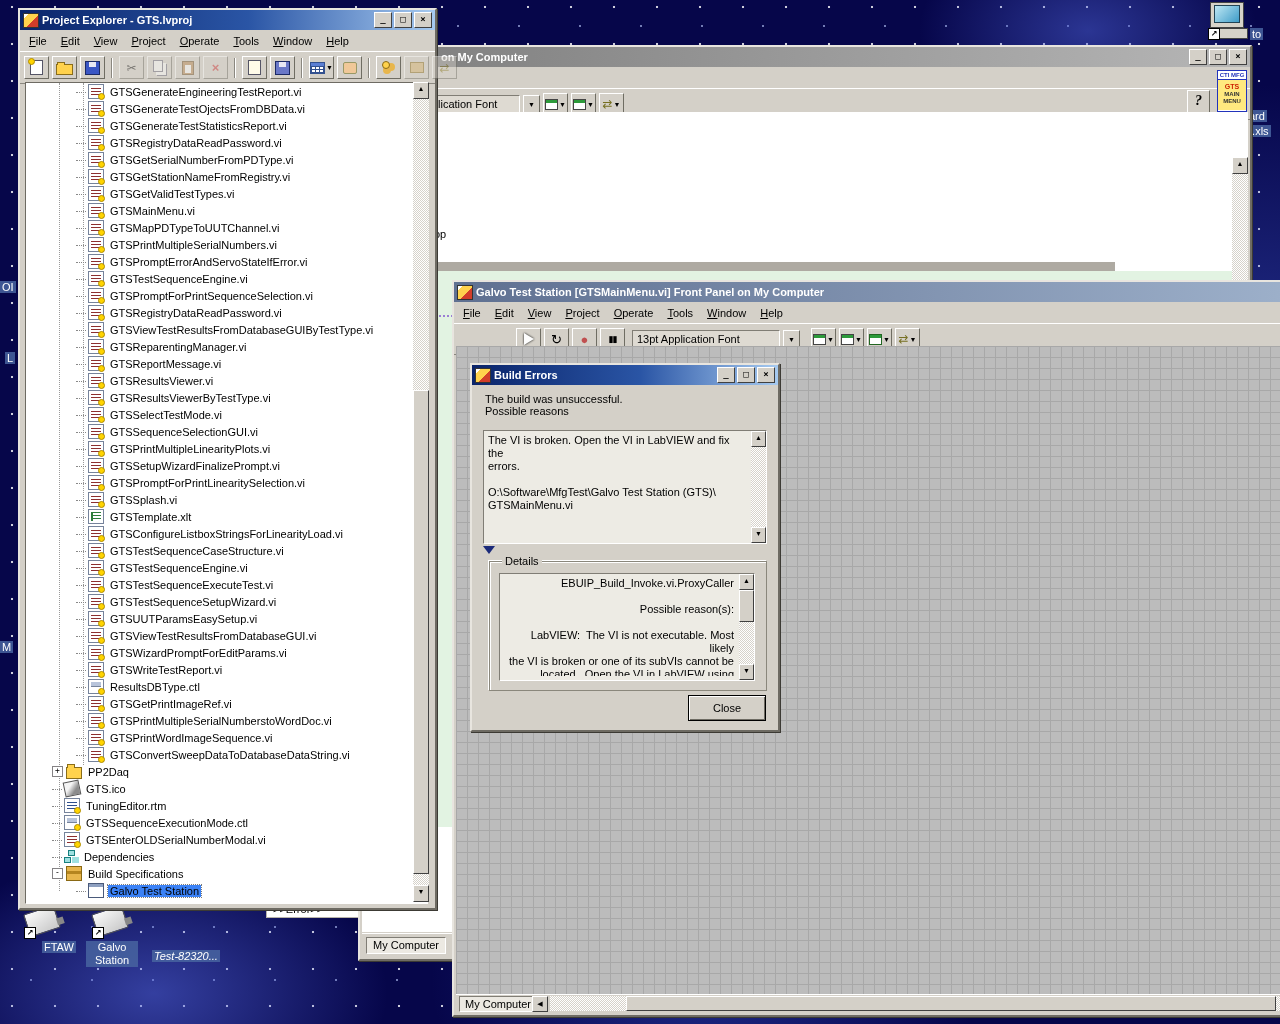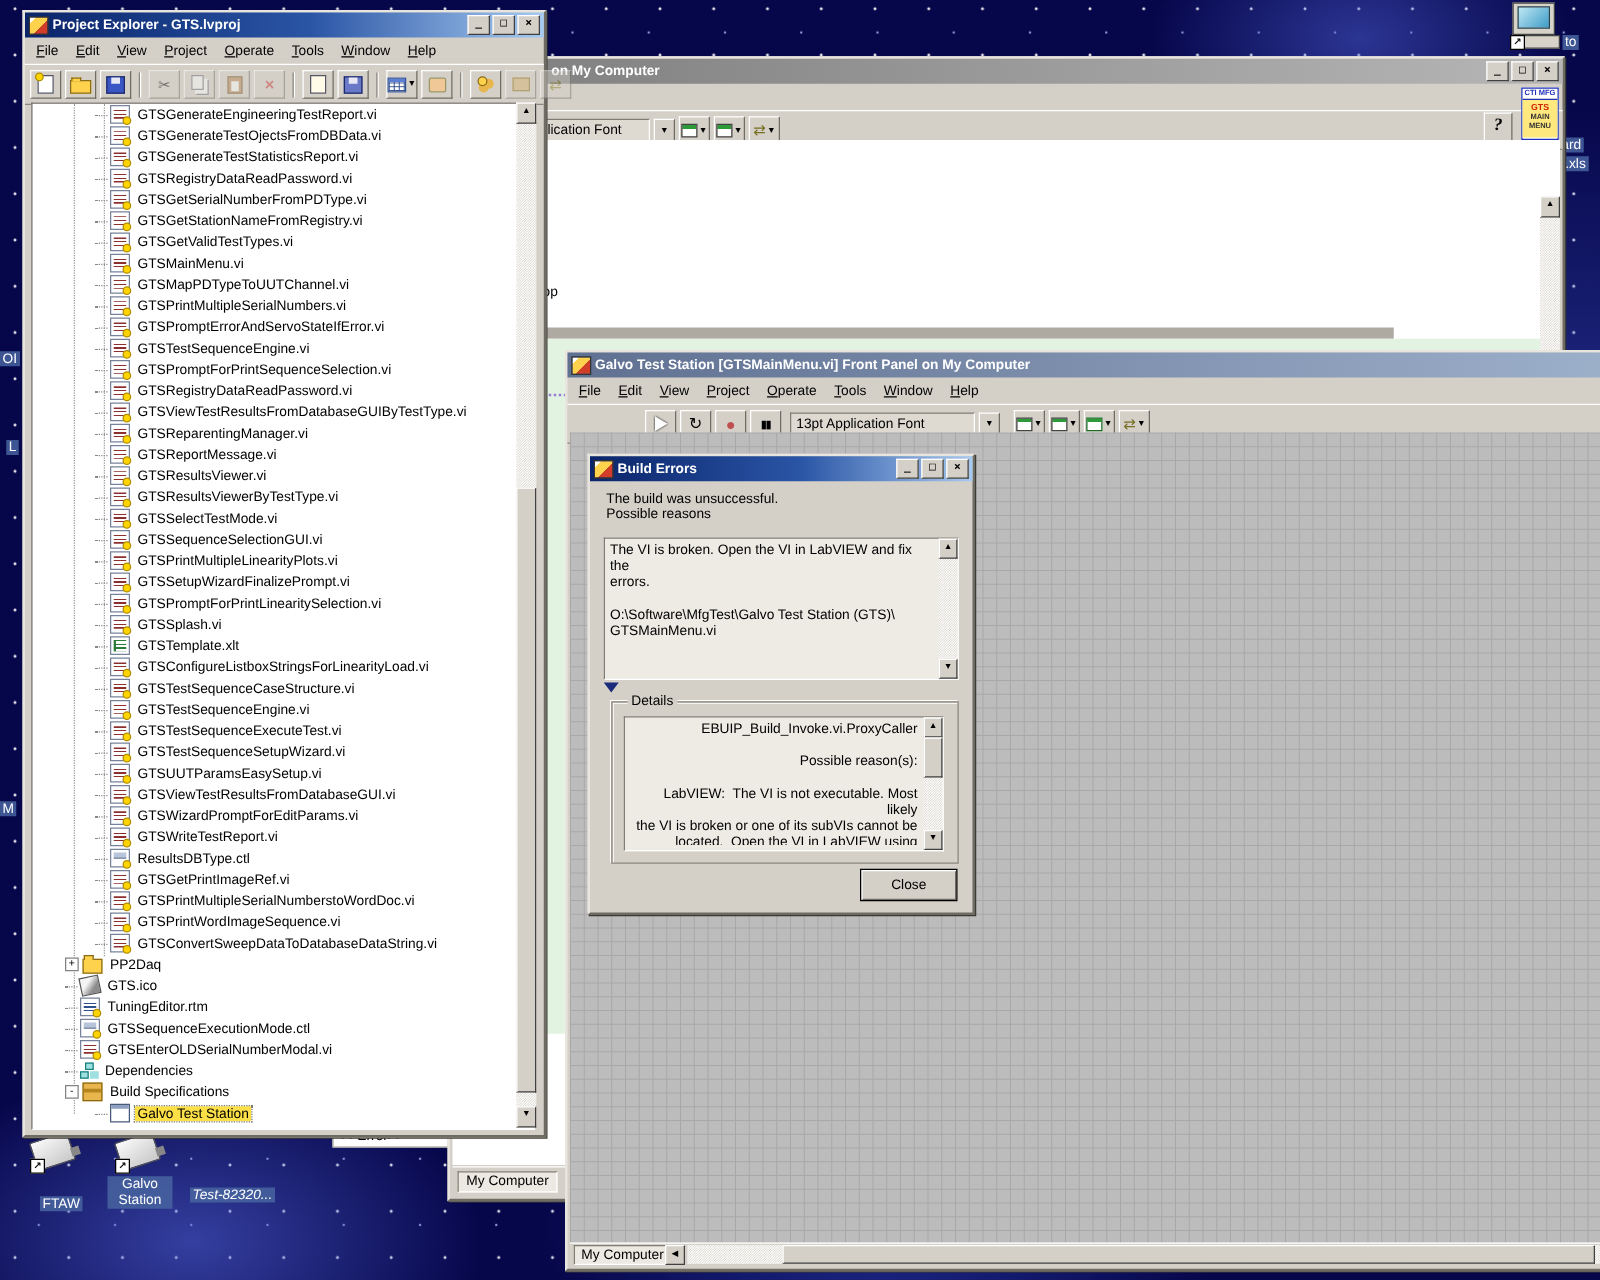--- a/index.html
+++ b/index.html
@@ -43,21 +43,21 @@
   
   #pe-tree{position:absolute;left:5px;top:72px;width:401px;height:820px;background:#fff;
            border:1px solid;border-color:#6e6b63 #fff #fff #6e6b63;overflow:hidden;}
   .trow{display:flex;align-items:center;height:17px;white-space:nowrap;position:relative;z-index:2;}
   .lvl1{padding-left:26px;}
   .lvl2{padding-left:50px;}
   .stub{width:10px;height:1px;border-bottom:1px dotted #888;margin-right:2px;flex:none;}
   .expander{width:9px;height:9px;background:#fff;border:1px solid #848284;font:8px/7px "DejaVu Sans Mono",monospace;
             text-align:center;margin-right:3px;flex:none;}
   .tlabel{padding:0 2px;}
-  .sel .tlabel{background:#fde047;outline:1px dotted #7a7a7a;}
+  .sel .tlabel{background:#3b82f6;outline:1px dotted #7a7a7a;}
   .guide{position:absolute;border-left:1px dotted #999;width:0;z-index:1;}
   .tico{width:14px;height:13px;flex:none;margin-right:4px;position:relative;}
   .ic-vi,.ic-rtm,.ic-ctl,.ic-xlt{background:#fff;border:1px solid #76839b;}
   .ic-vi::before{content:"";position:absolute;left:2px;right:2px;top:3px;height:7px;
       background:repeating-linear-gradient(#8d2f2f 0 1px,transparent 1px 3px);}
   .ic-rtm::before{content:"";position:absolute;left:2px;right:2px;top:3px;height:7px;
       background:repeating-linear-gradient(#2f4f8d 0 1px,transparent 1px 3px);}
   .ic-ctl::before{content:"";position:absolute;left:2px;right:2px;top:2px;height:4px;background:#b8c4da;border-bottom:1px solid #76839b;}
   .ic-xlt::before{content:"";position:absolute;left:2px;right:2px;top:2px;bottom:2px;
       background:repeating-linear-gradient(#2d7d3a 0 1px,transparent 1px 3px),linear-gradient(90deg,#2d7d3a 2px,transparent 2px);}
@@ -123,21 +123,21 @@
 <div class="dlabel" style="left:1250px;top:28px;">to</div>
 <div class="dlabel" style="left:1247px;top:110px;">ard</div>
 <div class="dlabel" style="left:1244px;top:125px;">n.xls</div>
 <div class="dlabel" style="left:0;top:281px;">OI</div>
 <div class="dlabel" style="left:5px;top:352px;">L</div>
 <div class="dlabel" style="left:0;top:641px;">M</div>
 
 <div class="abs" style="left:18px;top:905px;width:50px;height:55px;text-align:center;">
   <div class="dicon-glyph" style="left:8px;top:4px;"></div>
   <div class="shortcut-badge" style="left:6px;top:22px;">↗</div>
-  <span class="dlabel" style="left:14px;top:36px;margin-top:16px;">FTAW</span>
+  <span class="dlabel" style="left:24px;top:36px;">FTAW</span>
 </div>
 <div class="abs" style="left:84px;top:905px;width:56px;height:70px;text-align:center;">
   <div class="dicon-glyph" style="left:10px;top:4px;"></div>
   <div class="shortcut-badge" style="left:8px;top:22px;">↗</div>
   <span class="dlabel" style="left:2px;top:36px;width:48px;white-space:normal;line-height:13px;">Galvo Station</span>
 </div>
 <div class="dlabel" style="left:152px;top:950px;font-style:italic;">Test-82320...</div>
 
 <div class="abs" id="w-sliver" style="left:266px;top:901px;width:178px;height:15px;background:#fff;border:1px solid #b8b4aa;z-index:5;">
   <span class="abs" style="left:6px;top:1px;">&gt;&gt;Error&gt;&gt;</span>

